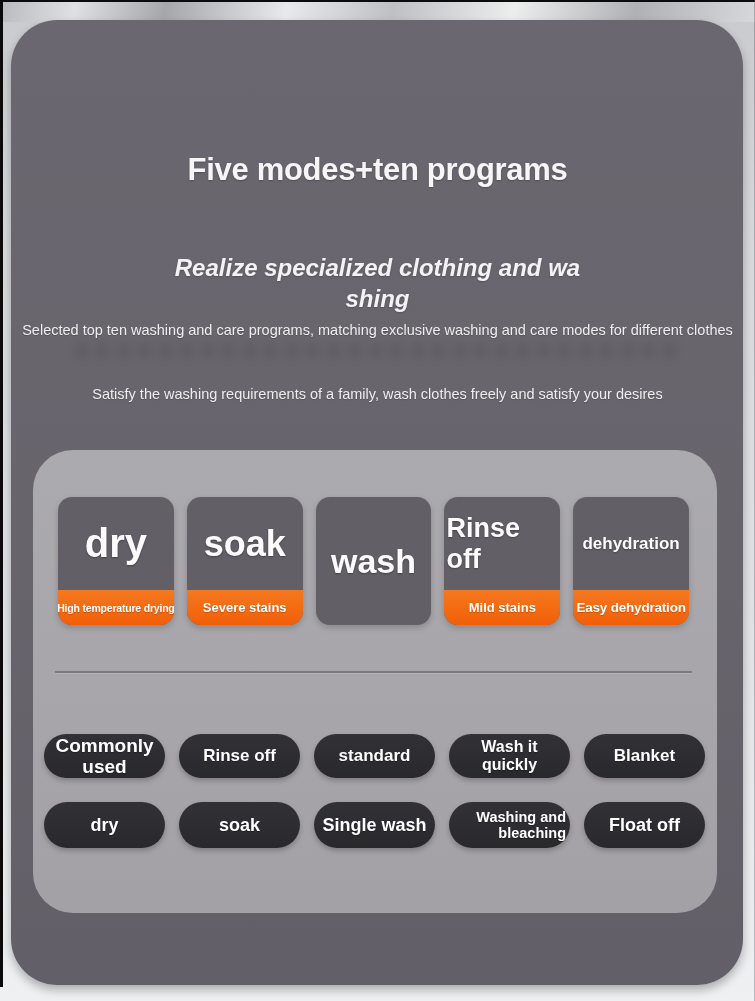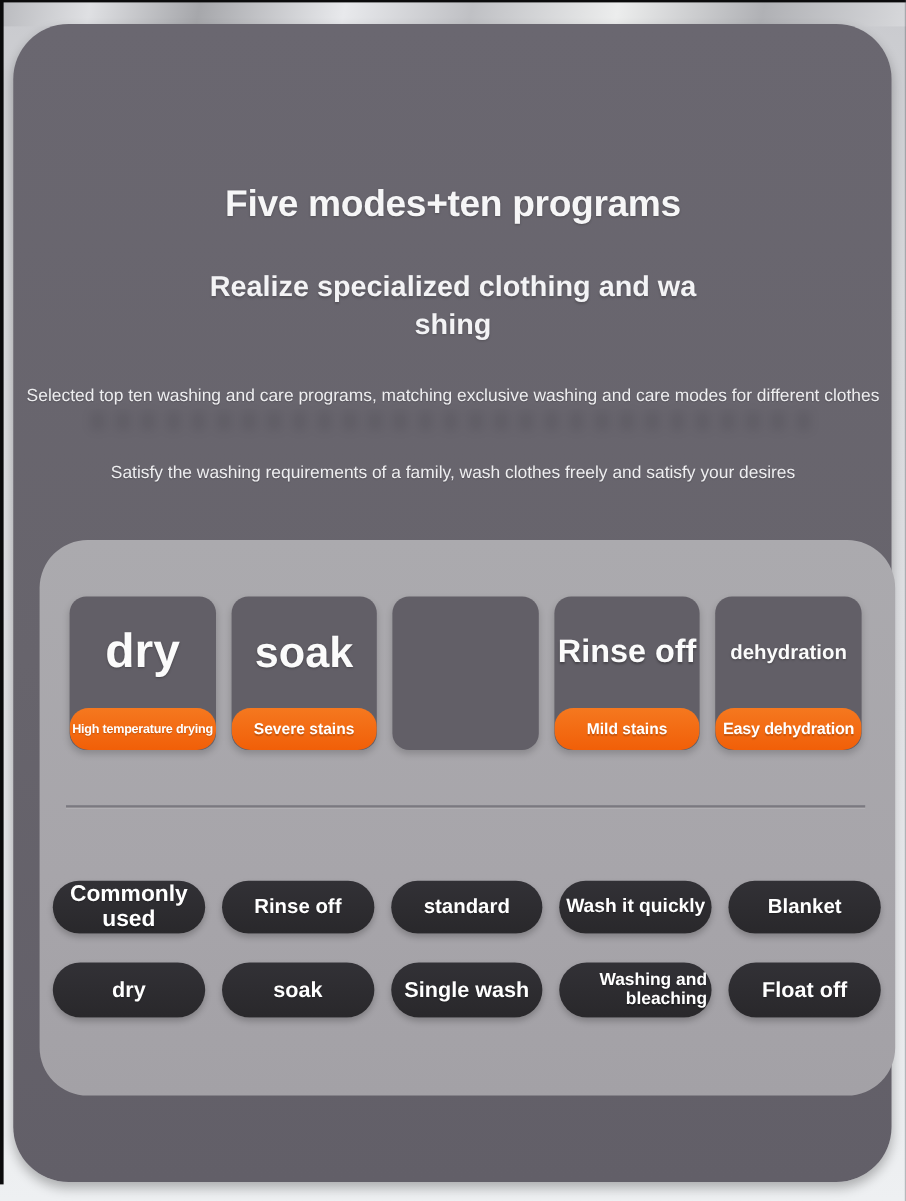--- a/index.html
+++ b/index.html
@@ -14,50 +14,50 @@
   .edge-right{position:absolute;top:0;right:0;height:100%;width:1px;background:rgba(80,80,85,.35);}
 
   
   .panel{position:absolute;left:11px;top:20px;width:732px;height:965px;border-radius:46px;
     background:linear-gradient(180deg,#6a6770 0%,#67646c 55%,#625f68 100%);
     box-shadow:0 5px 10px rgba(0,0,0,.28);}
 
   .page-title{position:absolute;top:152px;left:0;right:0;text-align:center;
     font-size:31px;font-weight:bold;color:#f6f6f7;letter-spacing:-.3px;
     text-shadow:0 1px 2px rgba(0,0,0,.25);}
-  .subtitle{position:absolute;top:224px;left:0;right:0;text-align:center;
+  .subtitle{position:absolute;top:252px;left:0;right:0;text-align:center;
     font-size:24px;line-height:31px;font-weight:bold;color:#f3f3f5;white-space:pre-line;
-    text-shadow:0 1px 2px rgba(0,0,0,.2);}
+    text-shadow:0 1px 2px rgba(0,0,0,.2);font-style:italic;}
   .desc{position:absolute;left:20px;right:20px;text-align:center;
     font-size:14.5px;font-weight:normal;color:#eeeef0;text-shadow:0 1px 1px rgba(0,0,0,.2);}
   .desc-1{top:322px;}
   .desc-2{top:386px;}
   
   .ghost{position:absolute;top:343px;left:75px;right:75px;height:16px;border-radius:2px;
     background:repeating-linear-gradient(90deg,rgba(35,35,40,.30) 0 13px,transparent 13px 21px);
     filter:blur(4px);opacity:.35;}
 
   
   .card{position:absolute;left:33px;top:450px;width:684px;height:463px;border-radius:40px;
-    background:linear-gradient(180deg,#abaaae 0%,#a7a5aa 60%,#a3a1a6 100%);padding-left:29px;}
+    background:linear-gradient(180deg,#abaaae 0%,#a7a5aa 60%,#a3a1a6 100%);}
 
   .modes{position:absolute;top:47px;left:25px;right:28px;height:128px;display:flex;gap:13px;}
   .mode-card{flex:1;border-radius:14px;overflow:hidden;display:flex;flex-direction:column;
     background:#625f67;box-shadow:0 3px 6px rgba(0,0,0,.18);}
   .mode-top{flex:1;display:flex;align-items:center;justify-content:center;
     color:#fbfbfb;font-weight:bold;text-shadow:0 1px 2px rgba(0,0,0,.3);padding:0 2px;}
   .mode-card:nth-child(1) .mode-top{font-size:40px;}
   .mode-card:nth-child(2) .mode-top{font-size:36px;}
   .mode-card:nth-child(3) .mode-top{font-size:34px;}
   .mode-card:nth-child(4) .mode-top{font-size:27px;}
   .mode-card:nth-child(5) .mode-top{font-size:17px;}
   .mode-tag{height:35px;flex:0 0 35px;background:linear-gradient(180deg,#f5781f,#f15f08);
     color:#fff;font-weight:bold;display:flex;align-items:center;justify-content:center;
     text-align:center;font-size:13px;white-space:nowrap;padding:0 2px;
-    text-shadow:0 1px 1px rgba(0,0,0,.2);border-radius:16px;}
+    text-shadow:0 1px 1px rgba(0,0,0,.2);}
   .mode-card:nth-child(1) .mode-tag{font-size:10.5px;letter-spacing:-.2px;}
   .mode-card:nth-child(5) .mode-tag{font-size:13.5px;letter-spacing:-.2px;}
 
   .divider{position:absolute;top:221px;left:22px;right:25px;height:2px;background:#7b7980;
     box-shadow:0 1px 0 rgba(255,255,255,.15);}
 
   .pill-row{position:absolute;left:11px;right:12px;display:flex;gap:14px;}
   .pill-row-1{top:284px;height:44px;}
   .pill-row-2{top:352px;height:46px;}
   .pill{flex:1;background:linear-gradient(180deg,#323136,#29282b);border-radius:23px;
@@ -94,20 +94,21 @@
     <div class="modes">
       <div class="mode-card">
         <div class="mode-top">dry</div>
         <div class="mode-tag">High temperature drying</div>
       </div>
       <div class="mode-card">
         <div class="mode-top">soak</div>
         <div class="mode-tag">Severe stains</div>
       </div>
       <div class="mode-card">
+        <div class="mode-top">wash</div>
       </div>
       <div class="mode-card">
         <div class="mode-top">Rinse off</div>
         <div class="mode-tag">Mild stains</div>
       </div>
       <div class="mode-card">
         <div class="mode-top">dehydration</div>
         <div class="mode-tag">Easy dehydration</div>
       </div>
     </div>

